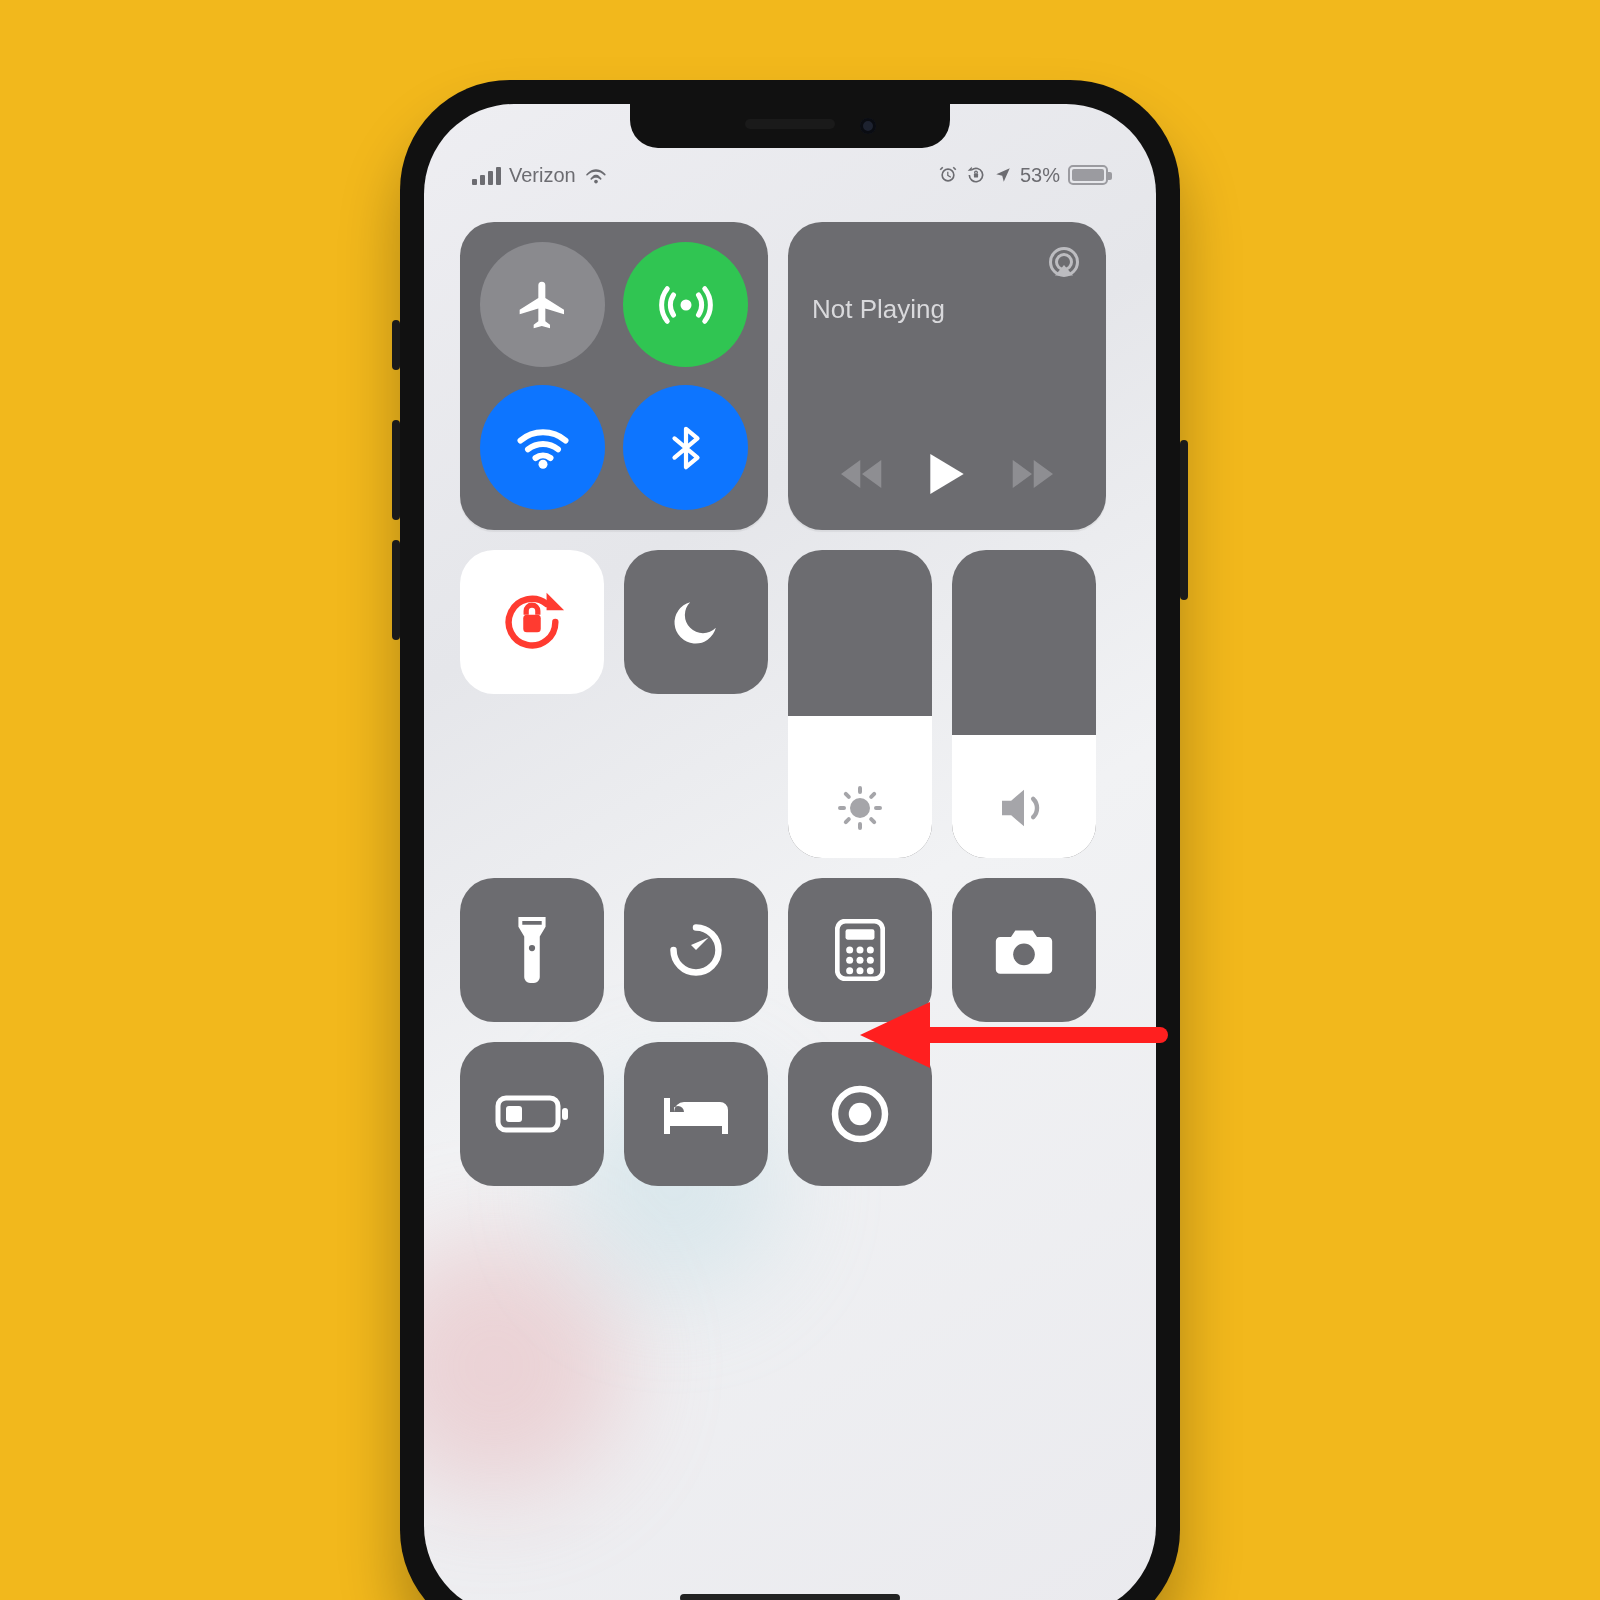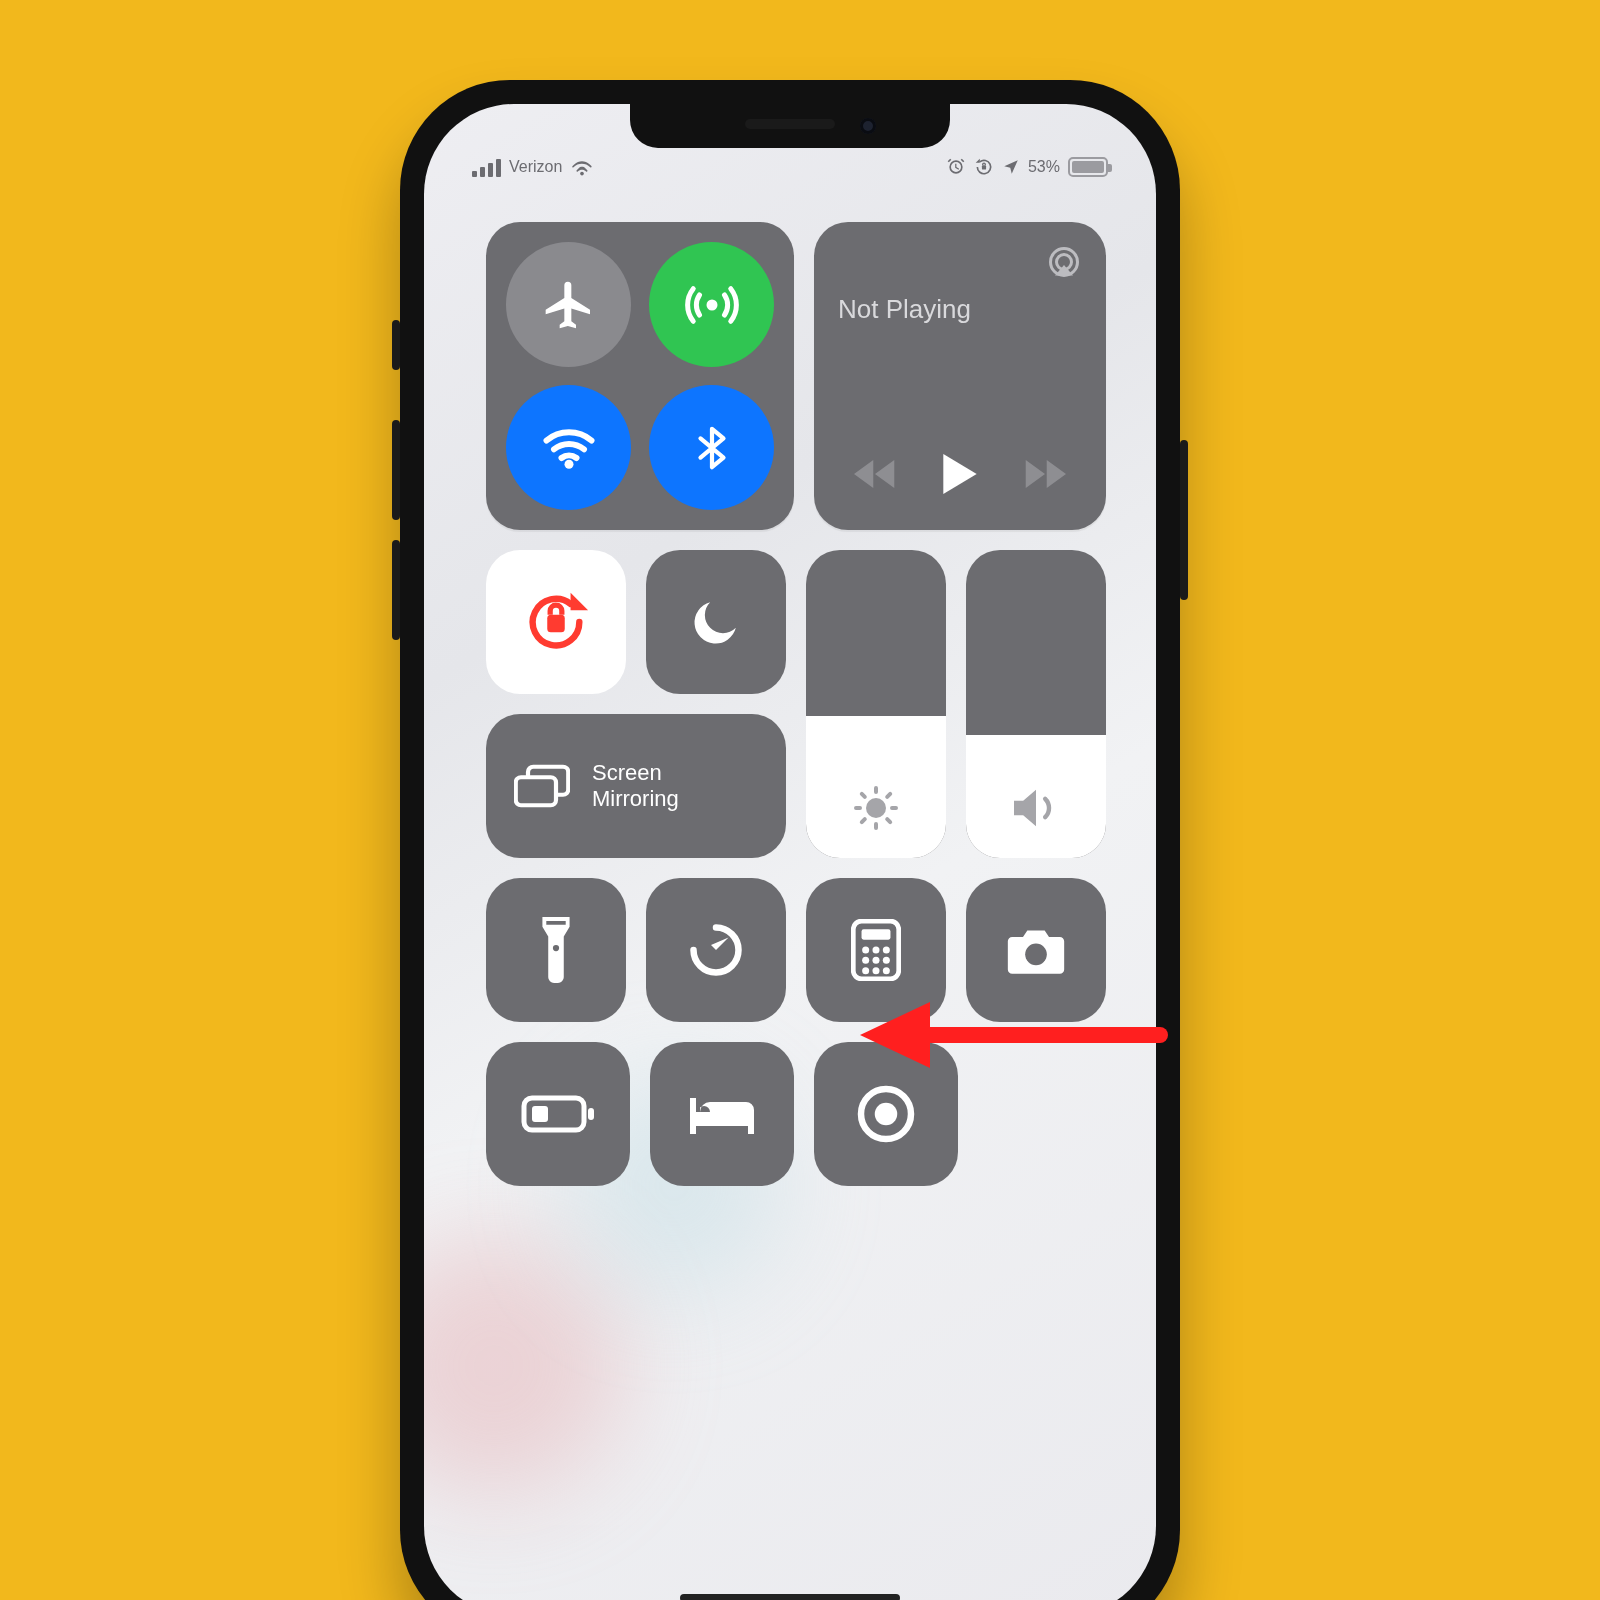--- a/index.html
+++ b/index.html
@@ -67,23 +67,23 @@
     width:90px; height:10px; border-radius:6px; background:#1a1a1a;
   }
 
   .home-indicator{
     position:absolute; bottom:14px; left:50%; transform:translateX(-50%);
     width:220px; height:8px; border-radius:5px; background:#222;
   }
 
   
   .status {
-    position:absolute; top:48px; left:0; right:0; height:30px;
+    position:absolute; top:56px; left:0; right:0; height:30px;
     display:flex; justify-content:space-between; align-items:center;
-    padding:0 48px; color:#6c6c71; font-size:16px; font-weight:500;
+    padding:0 48px; color:#6c6c71; font-size:20px; font-weight:500;
   }
   .status .left, .status .right { display:flex; align-items:center; gap:8px; }
   .sig-bars { display:flex; align-items:flex-end; gap:3px; height:20px; }
   .sig-bars span{ width:5px; background:#6c6c71; border-radius:1px; }
   .sig-bars span:nth-child(1){height:6px}
   .sig-bars span:nth-child(2){height:10px}
   .sig-bars span:nth-child(3){height:14px}
   .sig-bars span:nth-child(4){height:18px}
   .status svg { display:block; }
   .battery {
@@ -94,21 +94,21 @@
     content:""; position:absolute; right:-6px; top:5px;
     width:4px; height:8px; background:#9b9ba0; border-radius:0 2px 2px 0;
   }
   .battery i{
     position:absolute; left:2px; top:2px; bottom:2px; width:88%;
     background:#9b9ba0; border-radius:2px;
   }
 
   
   .cc {
-    position:absolute; top:118px; left:62px; right:50px;
+    position:absolute; top:118px; left:36px; right:50px;
     display:flex; flex-direction:column; gap:20px;
   }
 
   .module {
     background:#6c6c70;
     border-radius:34px;
     box-shadow: 0 2px 1px rgba(0,0,0,.06);
   }
 
   
@@ -270,30 +270,20 @@
                 <path fill="none" stroke="#ff3b30" stroke-width="2.2" stroke-linecap="round" d="M20 12a8 8 0 1 1-3-6.2"></path>
                 <path fill="#ff3b30" d="M17 2v6h6z"></path>
                 <rect x="9" y="9.5" width="6" height="6" rx="1.2" fill="#ff3b30"></rect>
                 <path fill="none" stroke="#ff3b30" stroke-width="1.8" d="M10 9.5V8.2a2 2 0 1 1 4 0v1.3"></path>
               </svg>
             </div>
             <div class="small-tile gray">
               <svg width="56" height="56" viewBox="0 0 24 24">
                   <path fill="#fff" d="M20.5 14.5A9 9 0 1 1 9.5 3.5a7 7 0 0 0 11 11z"></path>
                 </svg>
-            </div>
-          </div>
-          <div class="mirroring">
-            <svg width="56" height="44" viewBox="0 0 32 24">
-              <rect x="8" y="1" width="23" height="16" rx="3" fill="none" stroke="#fff" stroke-width="2.4"></rect>
-              <rect x="1" y="7" width="23" height="16" rx="3" fill="#6c6c70" stroke="#fff" stroke-width="2.4"></rect>
-            </svg>
-            <div>
-              <div>Screen</div>
-              <div>Mirroring</div>
             </div>
           </div>
         </div>
 
         <div class="slider brightness">
           <div class="fill"></div>
           <svg class="icn" style="bottom:26px" width="48" height="48" viewBox="0 0 24 24">
               <circle cx="12" cy="12" r="5" fill="#a5a5a9"></circle>
               <g stroke="#a5a5a9" stroke-width="2" stroke-linecap="round">
                 <path d="M12 2v2M12 20v2M2 12h2M20 12h2M4.9 4.9l1.5 1.5M17.6 17.6l1.5 1.5M4.9 19.1l1.5-1.5M17.6 6.4l1.5-1.5"></path>

